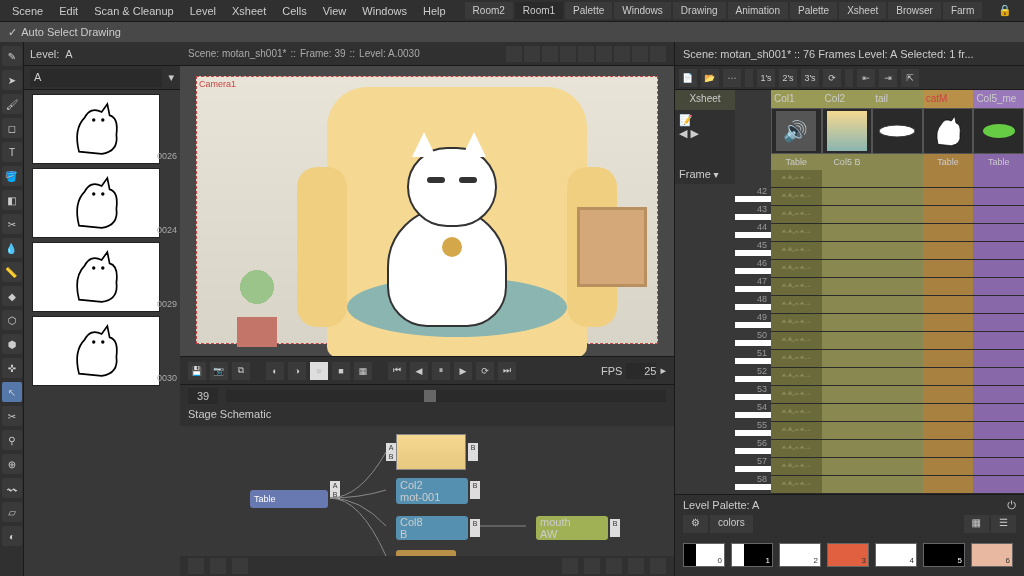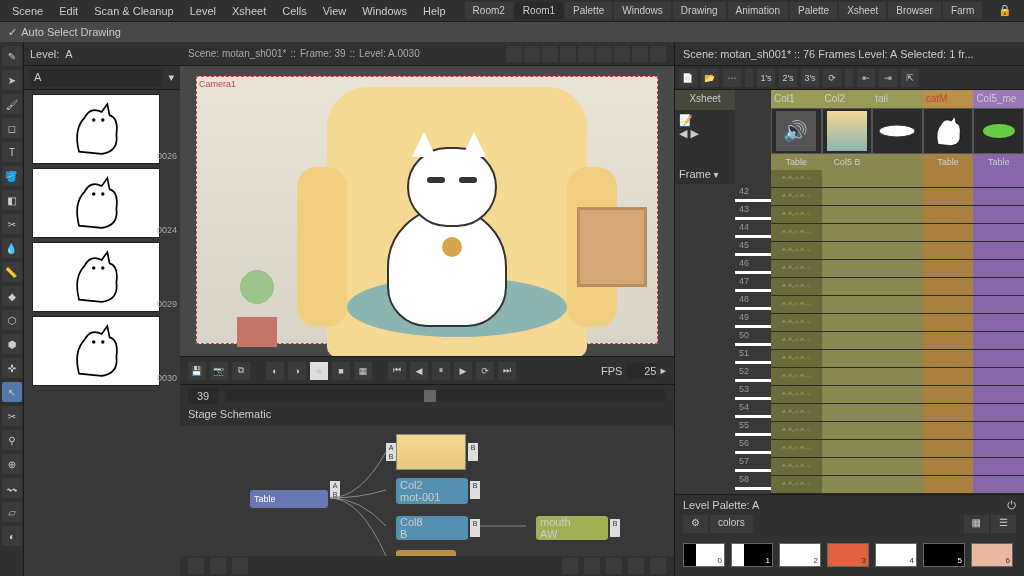--- a/index.html
+++ b/index.html
@@ -87,21 +87,21 @@
 .colthumb { height:56px; background:#2a2a2a; border:1px solid #555; display:flex; align-items:center; justify-content:center; }
 .collbl { height:18px; font-size:9px; text-align:center; padding:3px; }
 .collbl.c1 { background:#888850; }
 .collbl.c2 { background:#888850; }
 .collbl.c3 { background:#888850; }
 .collbl.c4 { background:#a88040; }
 .collbl.c5 { background:#8868a8; }
 .cells { flex:1; display:flex; flex-direction:column; }
 .cellrow { height:18px; border-bottom:1px solid #2a2a2a; }
 .framecol { width:36px; background:#383838; }
-.framecol .fnum { height:18px; text-align:left; padding:2px 4px; font-size:9px; color:#999; border-bottom:3px solid #ffffff; }
+.framecol .fnum { height:18px; text-align:right; padding:2px 4px; font-size:9px; color:#999; border-bottom:6px solid #ffffff; }
 .wave { background:#6a6a3a; position:relative; }
 .wave::after { content:''; position:absolute; left:20%; top:20%; width:60%; height:60%; background:#8a8a5a; clip-path:polygon(0 50%,10% 20%,20% 60%,30% 10%,40% 70%,50% 30%,60% 50%,70% 20%,80% 60%,90% 40%,100% 50%); }
 .c2cell { background:#888850; }
 .c3cell { background:#888850; }
 .c4cell { background:#a88040; }
 .c5cell { background:#8868a8; }
 .palette { height:82px; background:#303030; border-top:1px solid #1a1a1a; display:flex; flex-direction:column; }
 .palhdr { height:20px; padding:3px 8px; font-size:10px; display:flex; align-items:center; }
 .paltabs { height:18px; display:flex; padding:0 8px; gap:2px; }
 .paltabs span { padding:2px 8px; background:#3a3a3a; font-size:10px; }

